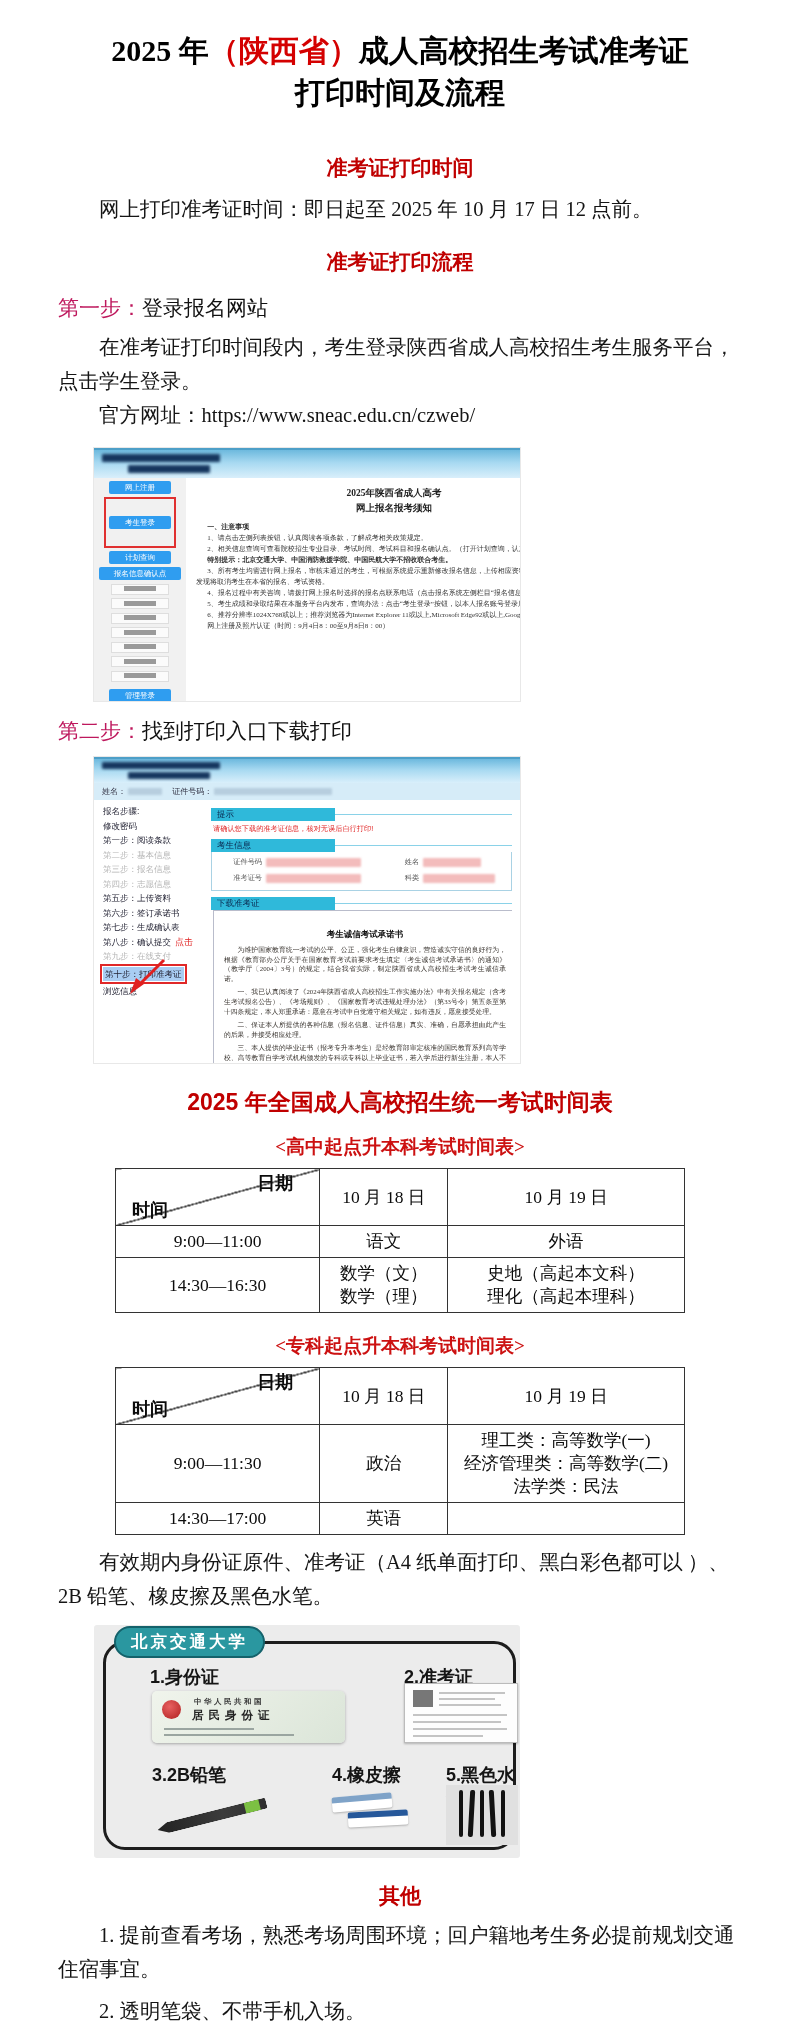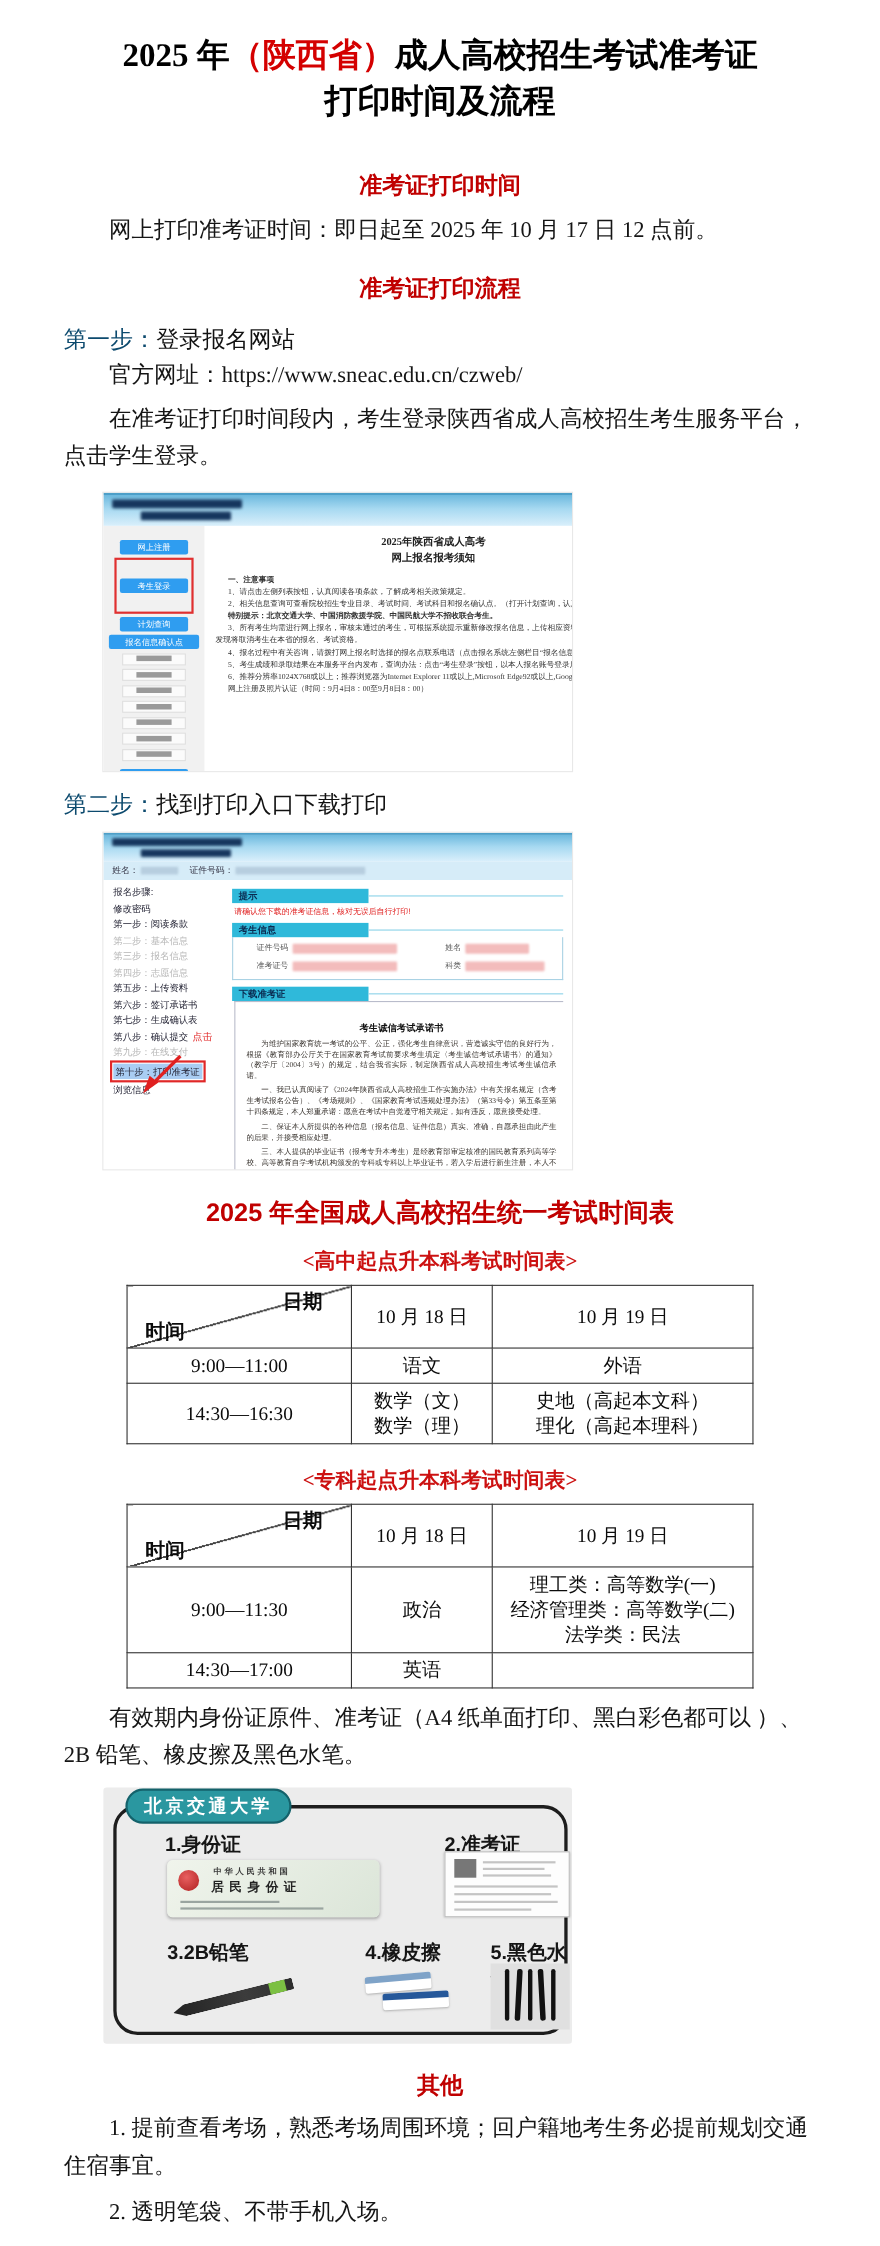--- a/index.html
+++ b/index.html
@@ -7,21 +7,21 @@
         font-family:"Liberation Serif","DejaVu Serif",serif;color:#111;}
 
   
   .title{padding-top:30px;text-align:center;font-size:30px;font-weight:bold;line-height:42px;color:#000;}
   .title .red{color:#d40000;}
   .h-red{margin-top:40px;text-align:center;font-size:21px;font-weight:bold;color:#c00000;
          font-family:"Liberation Sans","DejaVu Sans",sans-serif;}
   .h-red.tight{margin-top:22px;}
   .body-p{margin:10px 58px 0;font-size:20.5px;line-height:34px;text-indent:2em;color:#151515;}
   .step-line{margin:16px 58px 0;font-size:21px;line-height:32px;}
-  .step-label{color:#0c4a6e;}
+  .step-label{color:#be185d;}
   .h-table{margin-top:24px;text-align:center;font-size:23px;font-weight:bold;color:#c00000;
            font-family:"Liberation Sans","DejaVu Sans",sans-serif;}
   .t-caption{margin-top:16px;text-align:center;font-size:19px;font-weight:bold;color:#cc1111;}
 
   
   table.exam{border-collapse:collapse;width:570px;margin:8px auto 0;table-layout:fixed;}
   table.exam td{border:1.6px solid #333;text-align:center;font-size:17.5px;line-height:23px;
                 padding:4px 4px;color:#0b0b0b;}
   table.exam .c1{width:36%;} table.exam .c2{width:22%;} table.exam .c3{width:42%;}
   td.diag{position:relative;height:48px;padding:0;
@@ -34,21 +34,21 @@
   
   .shot{width:426px;margin-left:94px;background:#fff;overflow:hidden;position:relative;
         box-shadow:0 0 0 1px #e8e8e8;}
   .shot-header{height:28px;background:linear-gradient(180deg,#6db9de 0%,#a7d9f1 45%,#d9effb 100%);
                position:relative;border-top:2px solid #4d9fc8;}
   .blur-logo{position:absolute;background:#16365e;filter:blur(1.6px);border-radius:1px;}
   .blurbar{background:#9e9e9e;filter:blur(0.8px);border-radius:1px;display:inline-block;}
 
   
   .s1-body{display:flex;height:225px;}
-  .s1-side{width:92px;background:#f1f1f1;padding-top:10px;flex:none;font-family:"Liberation Sans","DejaVu Sans",sans-serif;}
+  .s1-side{width:92px;background:#f1f1f1;padding-top:0;flex:none;font-family:"Liberation Sans","DejaVu Sans",sans-serif;}
   .s1-lab{width:50px;height:7px;margin:4px auto 2px;background:#8a8a8a;filter:blur(0.7px);}
   .s1-btn{display:block;width:62px;height:13px;margin:3px auto;background:#2f9df0;color:#fff;
           font-size:7.5px;line-height:13px;text-align:center;border-radius:2px;}
   .s1-btn.wide{width:82px;}
   .s1-redbox{width:66px;margin:2px auto;border:2px solid #e03030;padding:1px;}
   .s1-redbox .s1-btn{margin:16px auto;}
   .s1-white{display:block;width:56px;height:9px;margin:3.5px auto;background:#fbfbfb;border:1px solid #dedede;}
   .s1-white i{display:block;width:32px;height:5px;margin:1.5px auto;background:#9a9a9a;filter:blur(0.6px);}
   .s1-main{flex:1;background:#fff;padding:8px 0 0 10px;overflow:hidden;}
   .s1-title{width:396px;text-align:center;font-weight:bold;font-size:9.5px;line-height:15px;color:#222;}
@@ -66,21 +66,21 @@
   .s2-side{width:100px;flex:none;padding:4px 0 0 9px;position:relative;
            font-family:"Liberation Sans","DejaVu Sans",sans-serif;font-size:8.5px;color:#223;}
   .s2-side .srow{line-height:14.5px;white-space:nowrap;}
   .s2-side .g{color:#b5b5b5;}
   .s2-side .hl{display:inline-block;background:#a9cdf3;outline:2px solid #e02828;outline-offset:1px;
                padding:0 2px;margin:3px 0;}
   .s2-side .click{color:#e02020;font-size:9px;margin-left:4px;font-family:"Liberation Serif",serif;}
   .s2-arrow{position:absolute;left:28px;top:158px;}
   .s2-main{flex:1;padding:6px 8px 4px 8px;overflow:hidden;font-family:"Liberation Sans","DejaVu Sans",sans-serif;}
   .sec{display:flex;align-items:center;margin-top:2px;}
-  .sec .bar{width:118px;height:13px;background:#2fb9da;color:#0a2a50;font-weight:bold;
+  .sec .bar{width:118px;height:13px;background:#2fb9da;color:#0a2a50;font-weight:normal;
             font-size:8.5px;line-height:13px;padding-left:6px;flex:none;}
   .sec .rule{flex:1;height:1px;background:#8ad2e8;}
   .s2-warn{color:#e02020;font-size:7.2px;margin:3px 0 5px 2px;}
   .s2-fields{border:1px solid #a9d2e4;border-top:none;padding:5px 6px 7px;display:grid;
              grid-template-columns:1.15fr 1fr;gap:6px 8px;margin-bottom:6px;}
   .s2-field{display:flex;align-items:center;font-size:7.2px;color:#555;}
   .s2-field b{font-weight:normal;width:44px;text-align:right;margin-right:4px;flex:none;}
   .pink{height:9px;background:#f3bcbc;filter:blur(0.9px);border-radius:1px;}
   .docbox{border:1px solid #b9bccb;border-right:none;margin-left:2px;padding:6px 4px 4px 8px;}
   .doc-title{text-align:center;font-weight:bold;font-size:8.5px;color:#111;
@@ -134,22 +134,22 @@
   </div>
 
   <div class="h-red">准考证打印时间</div>
   <div class="body-p">网上打印准考证时间：即日起至 2025 年 10 月 17 日 12 点前。</div>
 
   <div class="h-red tight">准考证打印流程</div>
 
   <div class="step-line">
     <span class="step-label">第一步：</span><span>登录报名网站</span>
   </div>
+  <div class="body-p" style="margin-top:6px;">在准考证打印时间段内，考生登录陕西省成人高校招生考生服务平台，点击学生登录。</div>
   <div class="body-p" style="margin-top:0;">官方网址：https://www.sneac.edu.cn/czweb/</div>
-  <div class="body-p" style="margin-top:6px;">在准考证打印时间段内，考生登录陕西省成人高校招生考生服务平台，点击学生登录。</div>
 
   <div class="shot" style="height:253px;margin-top:16px;">
     <div class="shot-header">
       <span class="blur-logo" style="left:8px;top:4px;width:118px;height:8px;"></span>
       <span class="blur-logo" style="left:34px;top:15px;width:82px;height:8px;"></span>
     </div>
     <div class="s1-body">
       <div class="s1-side">
         <span class="s1-lab"></span>
         <span class="s1-lab" style="width:60px;height:6px;"></span>

